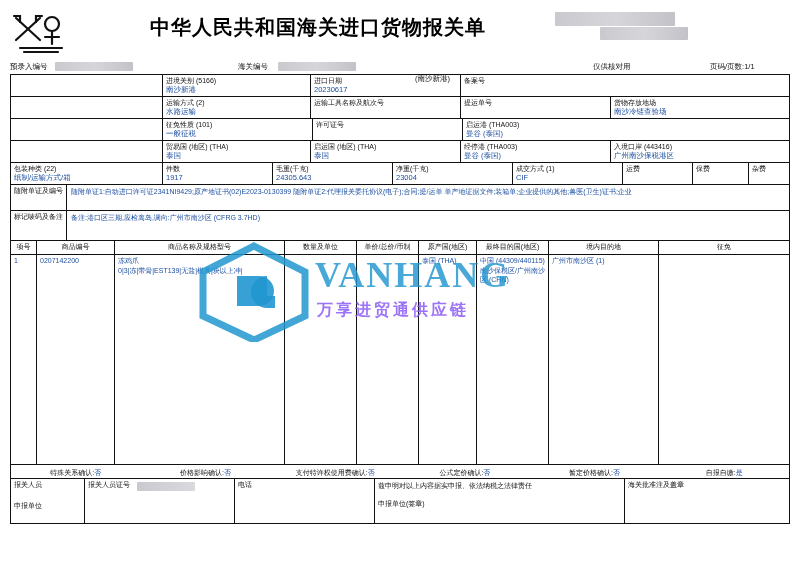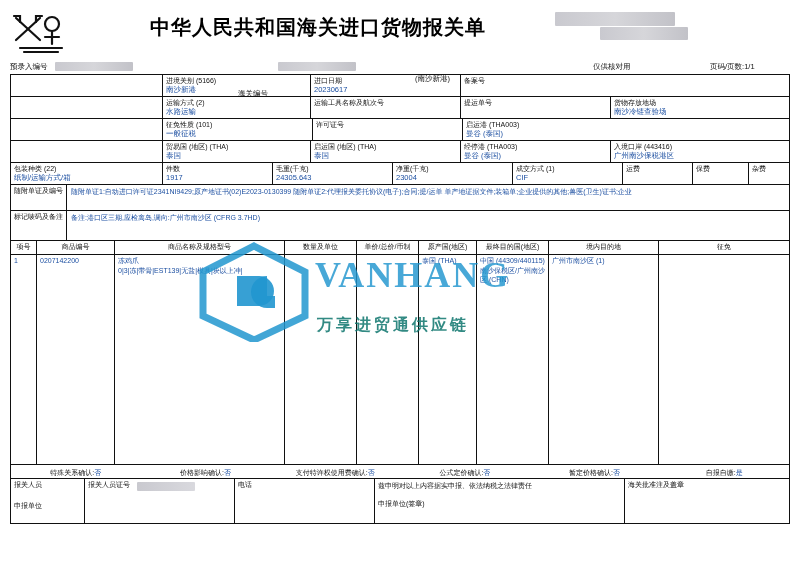--- a/index.html
+++ b/index.html
@@ -35,21 +35,21 @@
   .redact-title2{
     position:absolute;left:600px;top:27px;width:88px;height:13px;
   }
 
   .preline{
     position:absolute;left:10px;top:62px;width:780px;
     font-size:7.5px;
   }
   .preline .lbl{position:absolute;left:0;top:0;}
   .preline .rd{position:absolute;left:45px;top:0px;width:78px;height:9px;}
-  .preline .c2lbl{position:absolute;left:228px;top:0;margin-top:27px;}
+  .preline .c2lbl{position:absolute;left:228px;top:0;}
   .preline .c2rd{position:absolute;left:268px;top:0px;width:78px;height:9px;}
   .preline .port{position:absolute;left:405px;top:12px;}
   .preline .note{position:absolute;left:583px;top:0;}
   .preline .pages{position:absolute;left:700px;top:0;}
 
   
   .tbl{
     position:absolute;left:10px;top:74px;width:780px;border:1px solid #111;
     box-sizing:border-box;
   }
@@ -118,21 +118,21 @@
   .wm .brand{
     position:absolute;left:120px;top:14px;
     font-family:"Liberation Serif","DejaVu Serif",serif;
     font-weight:bold;font-size:36px;letter-spacing:2px;
     color:#2196cf;opacity:.82;
   }
   .wm .sub{
     position:absolute;left:122px;top:60px;
     font-family:"Liberation Sans","DejaVu Sans",sans-serif;
     font-weight:bold;font-size:16px;letter-spacing:3px;
-    color:#0f766e;opacity:.85;margin-top:15px;
+    color:#8b5cf6;opacity:.85;
   }
 
   .blob{
     position:absolute;
     background:linear-gradient(90deg,#c9c9cf,#d9d9de);
     border-radius:1px;
   }
 </style>
 </head>
 <body>

